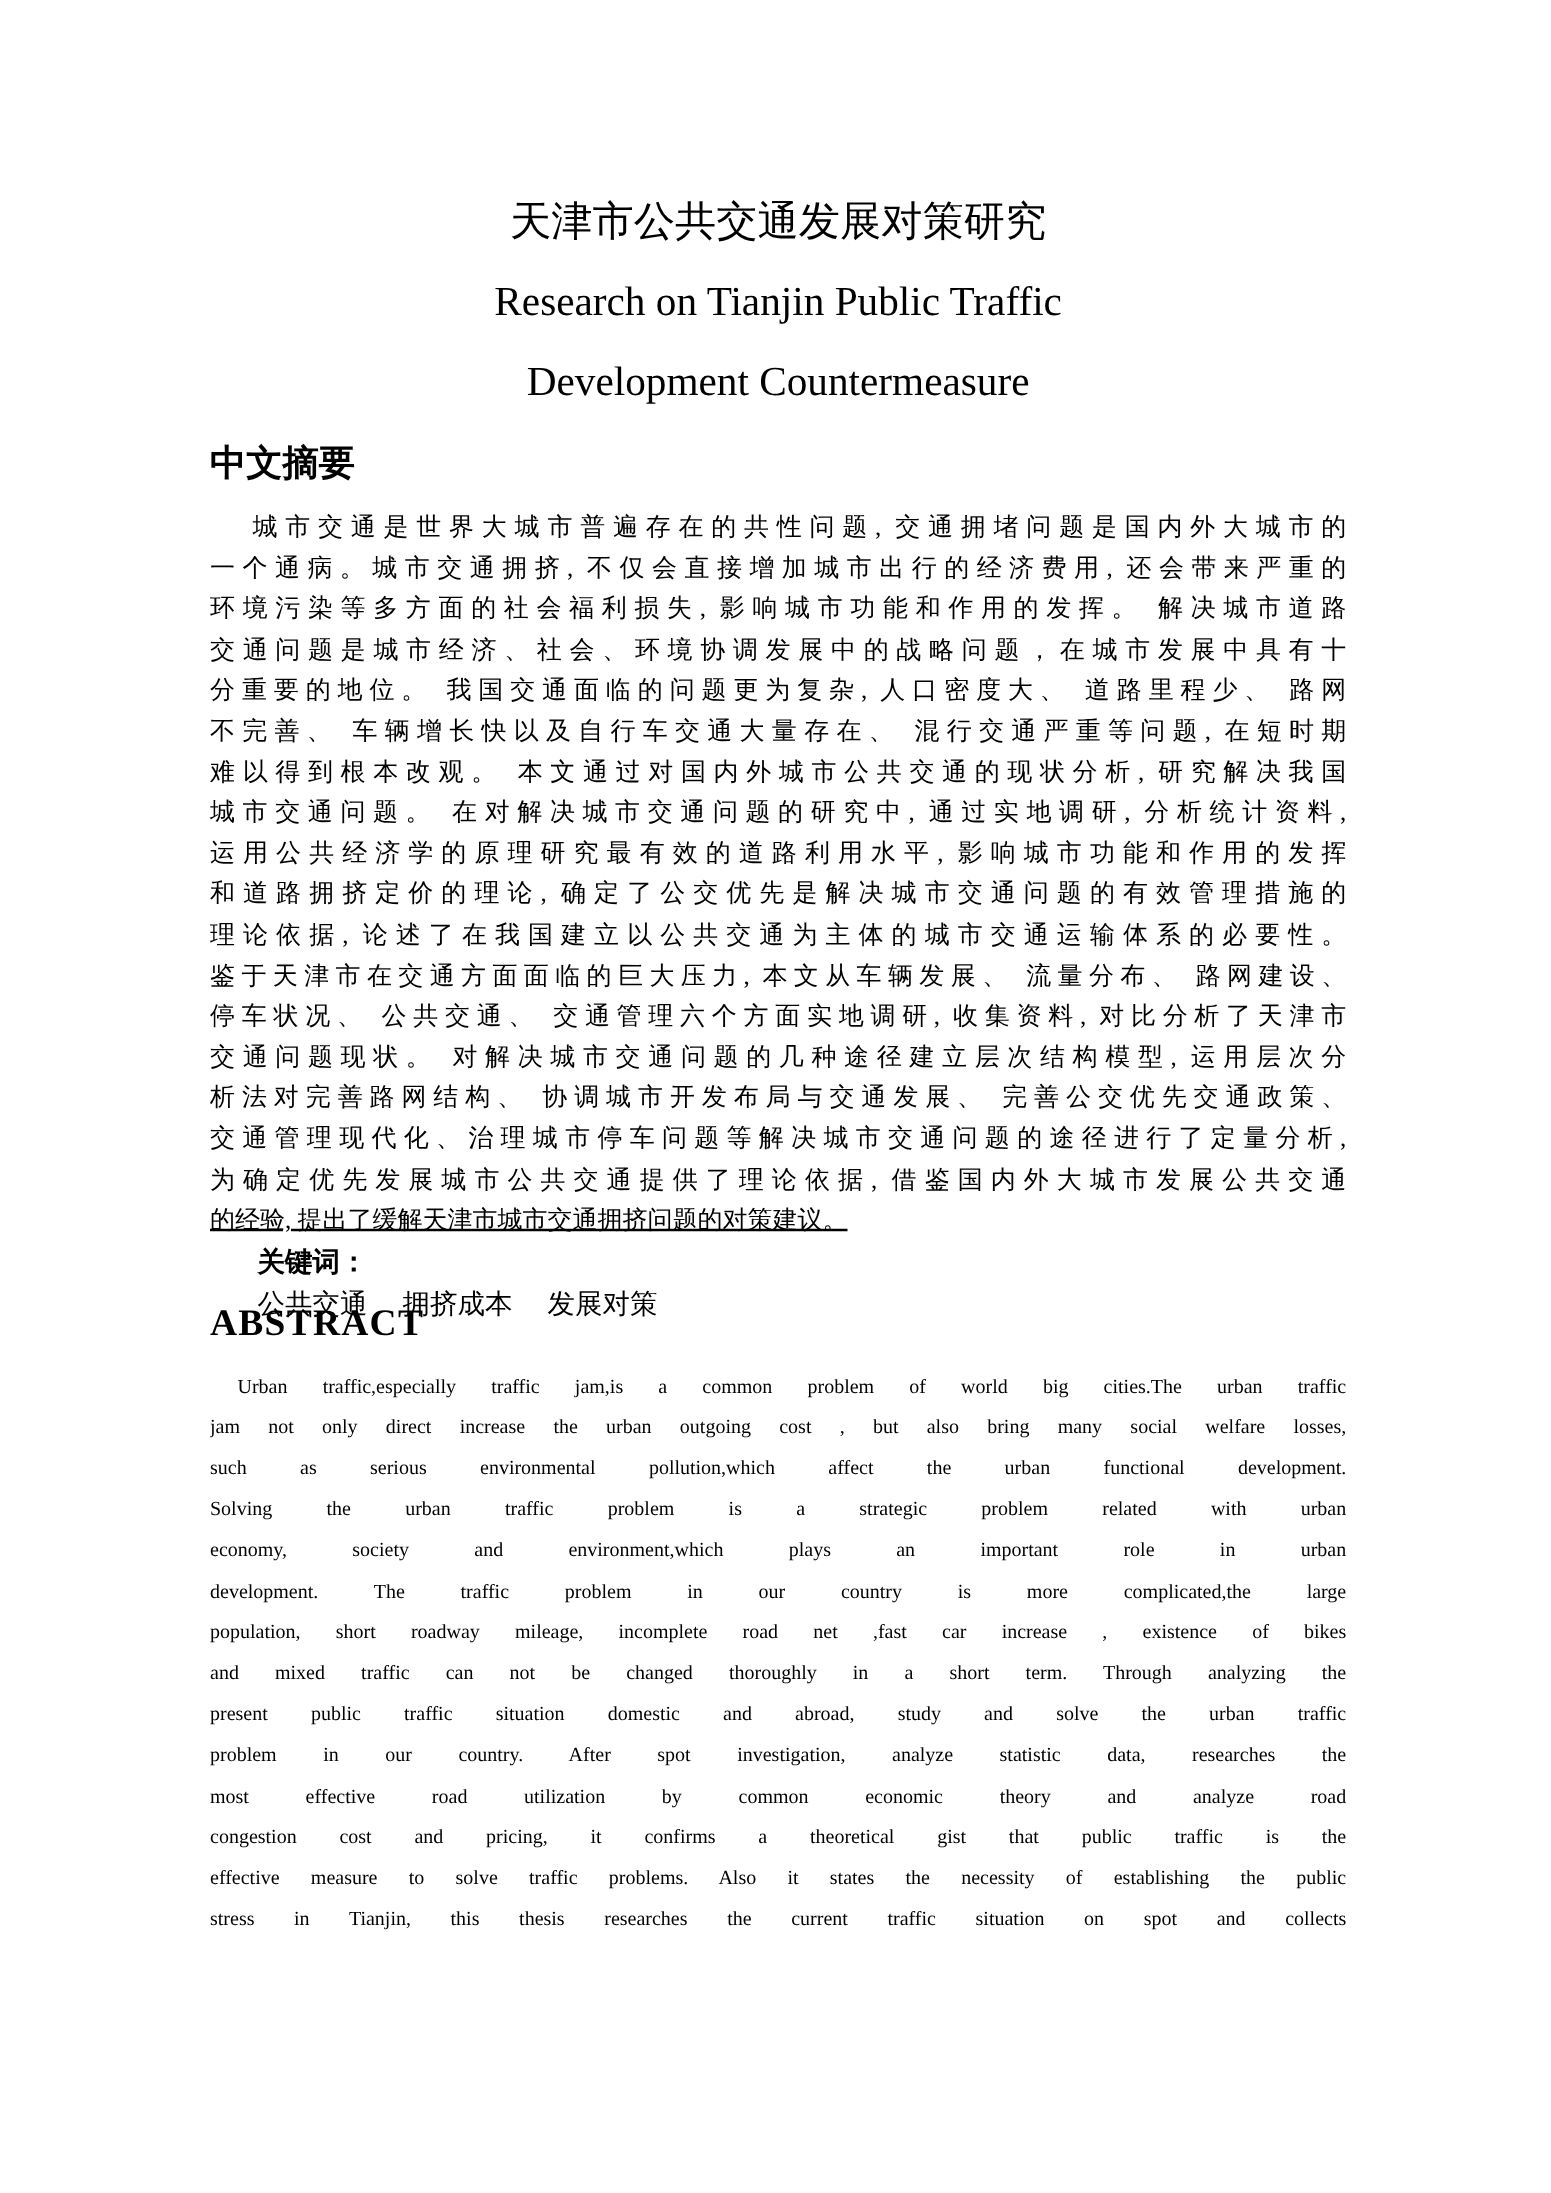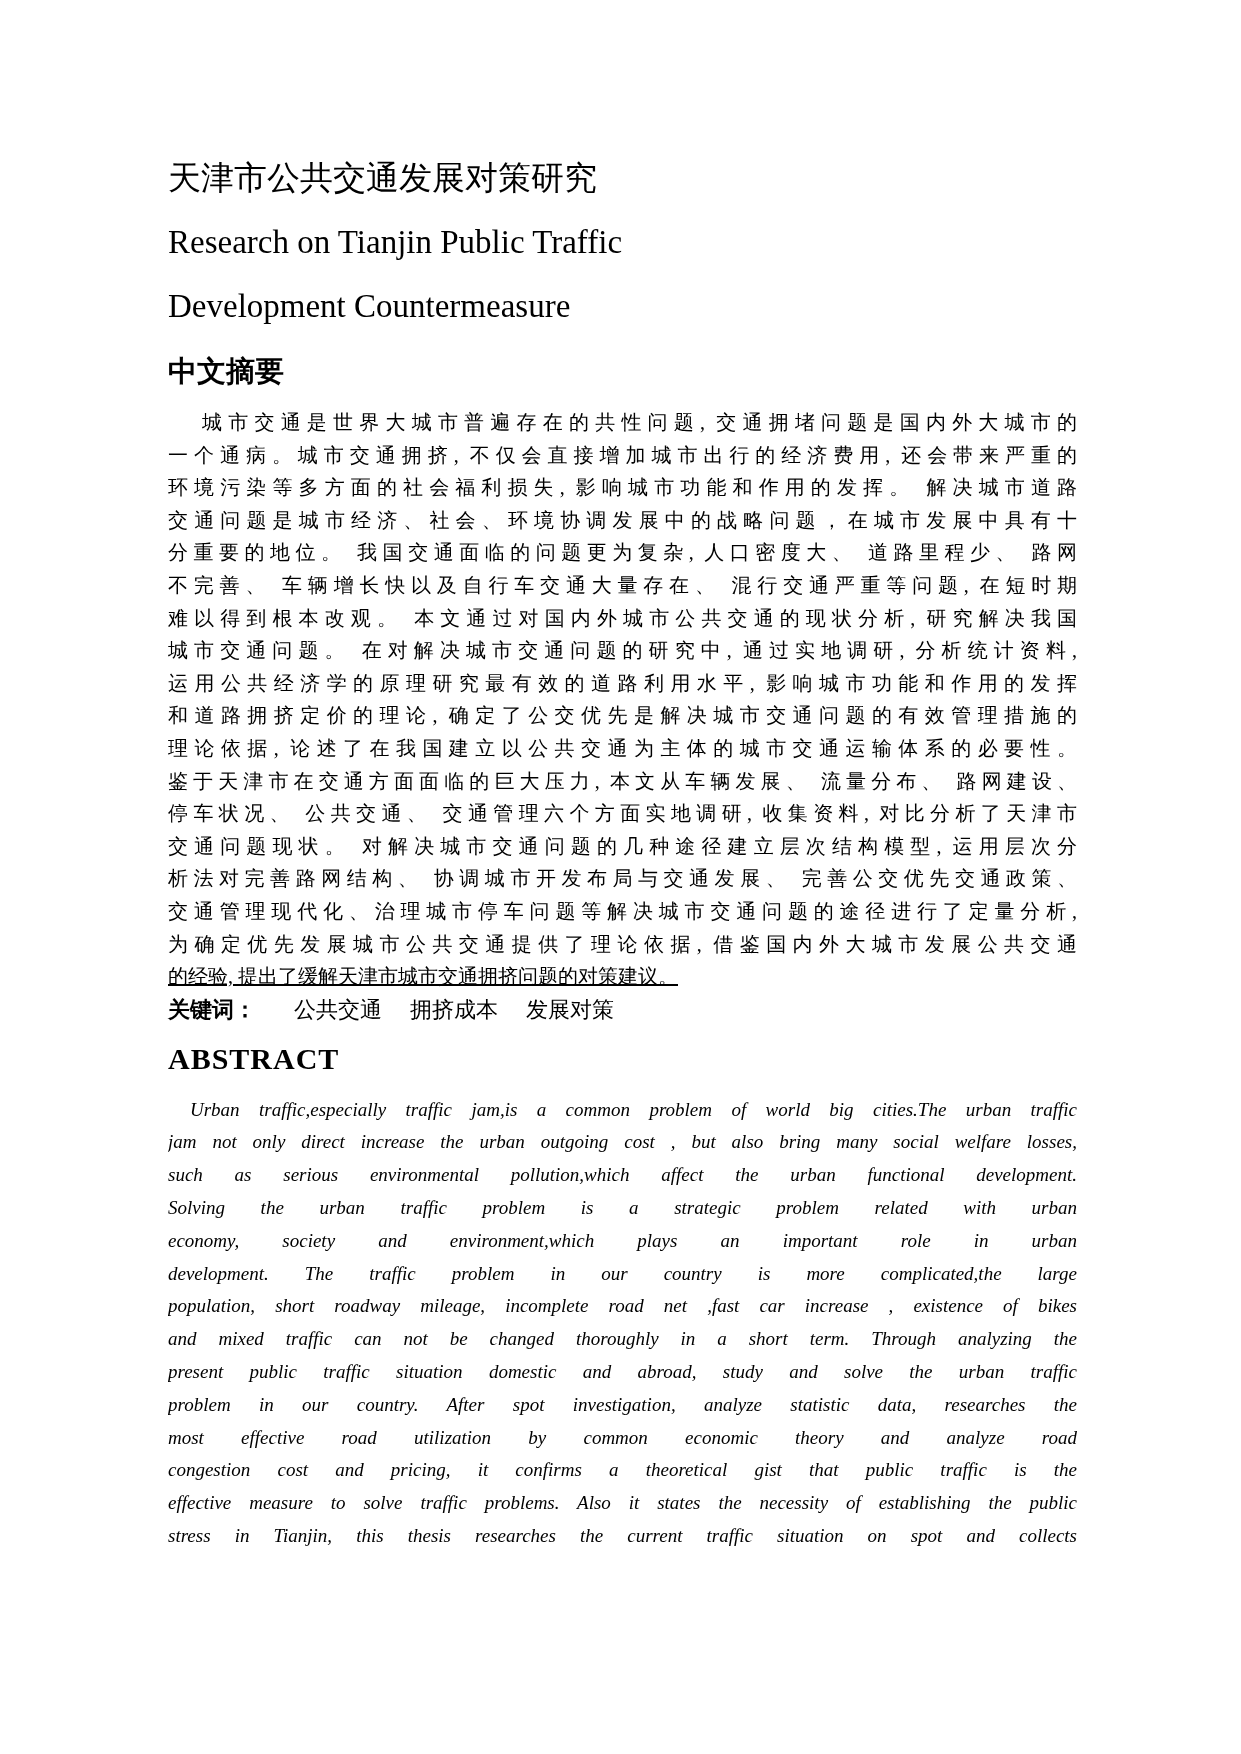--- a/index.html
+++ b/index.html
@@ -2,36 +2,36 @@
 <html><head>
 <meta charset="utf-8">
 <style>
   html,body{margin:0;padding:0;background:#ffffff;}
   .page{
     width:1241px;height:1754px;background:#ffffff;color:#000000;
     font-family:"Liberation Serif","DejaVu Serif",serif;
     position:relative;overflow:hidden;
   }
   .content{margin:0 164px 0 168px;}
-  .title-block{padding-top:146px;text-align:left;}
+  .title-block{padding-top:146px;text-align:center;}
   .title-line{font-size:33px;line-height:64px;white-space:nowrap;}
   .section-heading{font-weight:bold;}
   .zh-heading{font-size:29px;line-height:34px;margin-top:16px;}
   .abstract-heading{font-size:30px;line-height:34px;margin-top:16px;letter-spacing:1px;}
   .para{margin-top:18px;}
   .para .line{
     height:32.6px;line-height:32.6px;font-size:20px;
     text-align:justify;text-align-last:justify;
     overflow:hidden;white-space:normal;
   }
   .zh-para .line:first-child{text-indent:34px;}
   .zh-para .line:last-child{text-align-last:left;text-decoration:underline;}
-  .en-para .line{font-size:19px;height:32.8px;line-height:32.8px;font-style:italic;}
+  .en-para .line{font-size:16px;height:32.8px;line-height:32.8px;}
   .en-para .line:first-child{text-indent:22px;}
-  .keywords-row{display:flex;align-items:baseline;font-size:22px;height:33px;line-height:33px;}
+  .keywords-row{display:flex;align-items:baseline;font-size:22px;height:33px;line-height:33px;flex-direction:column;}
   .kw-label{font-weight:bold;white-space:nowrap;}
   .kw-list{display:flex;gap:28px;margin-left:38px;}
   .kw{white-space:nowrap;}
 </style>
 </head>
 <body>
 
 <div class="page">
   <div class="content">
 

